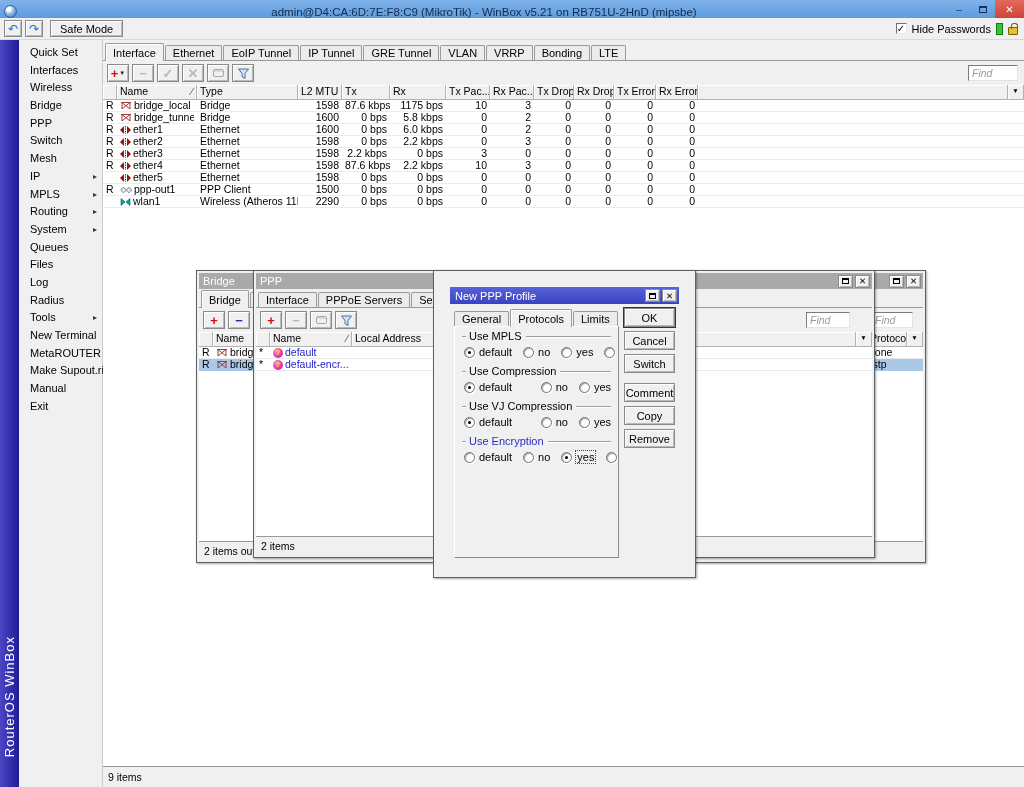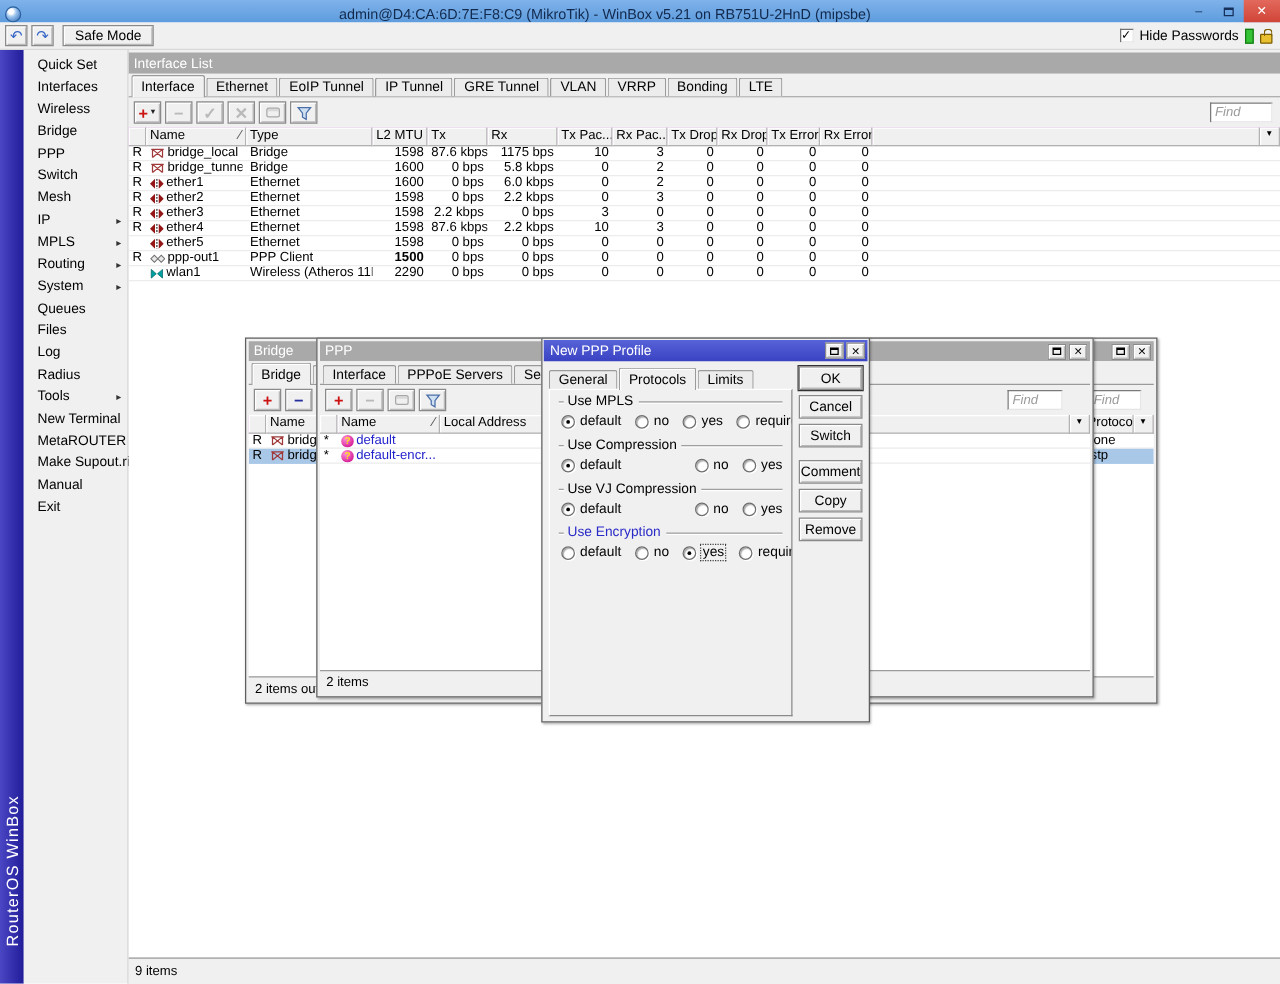--- a/index.html
+++ b/index.html
@@ -159,23 +159,20 @@
     <div class="menu-item"><span>Tools</span><span class="arr">▸</span></div>
     <div class="menu-item"><span>New Terminal</span></div>
     <div class="menu-item"><span>MetaROUTER</span></div>
     <div class="menu-item"><span>Make Supout.rif</span></div>
     <div class="menu-item"><span>Manual</span></div>
     <div class="menu-item"><span>Exit</span></div>
   </div>
 
 <div class="mdi">
   <div class="ifl">
-    <div class="win-title">
-      <span class="wt-label">Interface List</span>
-    </div>
     <div class="tabbar" id="ifl-tabs">
         <div class="tab active">Interface</div>
         <div class="tab">Ethernet</div>
         <div class="tab">EoIP Tunnel</div>
         <div class="tab">IP Tunnel</div>
         <div class="tab">GRE Tunnel</div>
         <div class="tab">VLAN</div>
         <div class="tab">VRRP</div>
         <div class="tab">Bonding</div>
         <div class="tab">LTE</div>
@@ -383,21 +380,21 @@
           <div class="gc" style="width: 80px;">
             <span class="ric">
               <svg width="12" height="8" viewBox="0 0 12 8">
                 <rect x="1.5" y="2" width="4" height="4" transform="rotate(45 3.5 4)" fill="#e8e8e8" stroke="#707070" stroke-width="0.8"></rect>
                 <rect x="7" y="2" width="4" height="4" transform="rotate(45 9 4)" fill="#e8e8e8" stroke="#707070" stroke-width="0.8"></rect>
               </svg>
             </span>
             <span class="nm">ppp-out1</span>
           </div>
           <div class="gc" style="width: 101px;">PPP Client</div>
-          <div class="gc num" style="width: 44px; font-weight: bold;">1500</div>
+          <div class="gc num" style="width: 44px;">1500</div>
           <div class="gc num" style="width: 48px;">0 bps</div>
           <div class="gc num" style="width: 56px;">0 bps</div>
           <div class="gc num" style="width: 44px;">0</div>
           <div class="gc num" style="width: 44px;">0</div>
           <div class="gc num" style="width: 40px;">0</div>
           <div class="gc num" style="width: 40px;">0</div>
           <div class="gc num" style="width: 42px;">0</div>
           <div class="gc num" style="width: 42px;">0</div>
         </div>
         <div class="grow">
@@ -543,21 +540,21 @@
             <span class="nm blue-item">default-encr...</span>
           </div>
           <div class="gc" style="width: 83px;"></div>
           <div class="gc" style="flex: 1 1 0%;"></div>
         </div>
       </div>
     <div class="statusbar">2 items</div>
   </div>
 </div>
 
-<div class="win" id="dlg" style="padding:1px">
+<div class="win" id="dlg" style="padding:16px">
   <div class="dlg-title">
     <span class="wt-label">New PPP Profile</span>
     <span class="wbtn raised">
         <span class="sq"></span>
       </span>
     <span class="wbtn raised">✕</span>
   </div>
   <div class="dlg-body">
     <div class="dlg-left">
       <div class="tabbar" id="dlg-tabs" style="border-bottom:none;padding-left:0">

